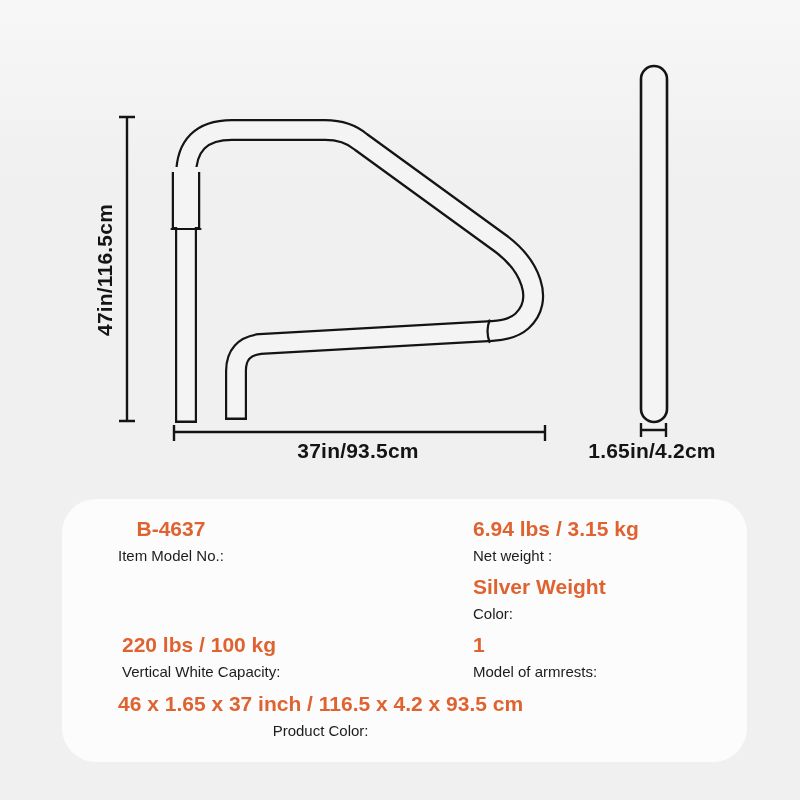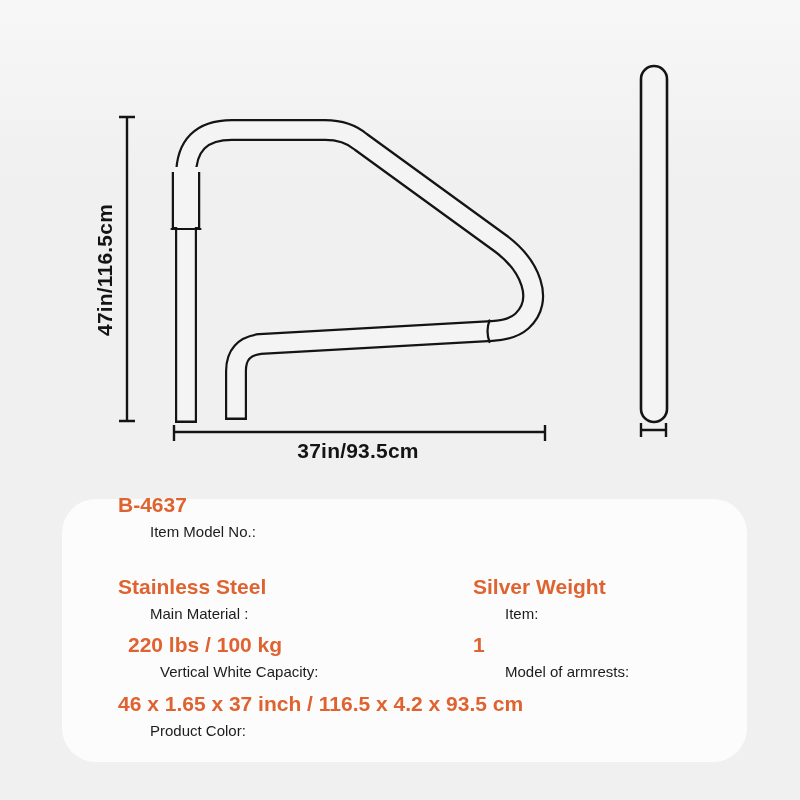--- a/index.html
+++ b/index.html
@@ -36,25 +36,25 @@
   .dim-label.h-size{left:4px;top:259px;width:200px;height:22px;transform:rotate(-90deg);}
   .dim-label.w-size{left:258px;top:439px;width:200px;}
   .dim-label.d-size{left:552px;top:439px;width:200px;}
   
   .panel{
     position:absolute;left:62px;top:499px;width:685px;height:263px;
     background:var(--panel-bg);border-radius:34px;
   }
   .spec{position:absolute;white-space:nowrap;}
   .spec .value{font-size:21px;line-height:25px;font-weight:bold;color:var(--accent);}
-  .spec .label{font-size:15px;line-height:20px;margin-top:5px;color:var(--text);margin-left:32px;}
-  .spec.pos-l1{left:118px;top:492px;}
+  .spec .label{font-size:15px;line-height:20px;margin-top:5px;color:var(--text);}
+  .spec.pos-l1{left:118px;top:516px;text-align:center;}
   .spec.pos-l2{left:118px;top:574px;}
-  .spec.pos-l3{left:128px;top:632px;}
-  .spec.pos-l4{left:118px;top:691px;}
+  .spec.pos-l3{left:122px;top:632px;}
+  .spec.pos-l4{left:118px;top:691px;text-align:center;}
   .spec.pos-r1{left:473px;top:516px;}
   .spec.pos-r2{left:473px;top:574px;}
   .spec.pos-r3{left:473px;top:632px;}
 </style>
 </head>
 <body>
 
 <div class="stage">
 
   <svg class="drawing" viewBox="0 0 800 470">
@@ -74,41 +74,42 @@
 
     <g>
       <path class="dim" d="M 127 117 L 127 421 M 119 117 L 135 117 M 119 421 L 135 421"></path>
       <path class="dim" d="M 174 432 L 545 432 M 174 425 L 174 441 M 545 425 L 545 441"></path>
       <path class="dim" d="M 641 430 L 666 430 M 641 423 L 641 437 M 666 423 L 666 437"></path>
     </g>
   </svg>
 
   <div class="dim-label h-size">47in/116.5cm</div>
   <div class="dim-label w-size">37in/93.5cm</div>
+  <div class="dim-label d-size">1.65in/4.2cm</div>
 
   <div class="panel"></div>
 
   <div class="spec pos-l1">
     <div class="value">B-4637</div>
     <div class="label">Item Model No.:</div>
-  </div>
-  <div class="spec pos-l2">
-    <div class="value">Stainless Steel</div>
-    <div class="label">Main Material :</div>
   </div>
   <div class="spec pos-l3">
     <div class="value">220 lbs / 100 kg</div>
     <div class="label">Vertical White Capacity:</div>
   </div>
   <div class="spec pos-l4">
     <div class="value">46 x 1.65 x 37 inch / 116.5 x 4.2 x 93.5 cm</div>
     <div class="label">Product Color:</div>
   </div>
+  <div class="spec pos-r1">
+    <div class="value">6.94 lbs / 3.15 kg</div>
+    <div class="label">Net weight :</div>
+  </div>
   <div class="spec pos-r2">
     <div class="value">Silver Weight</div>
-    <div class="label">Item:</div>
+    <div class="label">Color:</div>
   </div>
   <div class="spec pos-r3">
     <div class="value">1</div>
     <div class="label">Model of armrests:</div>
   </div>
 
 </div>
 
 </body></html>

